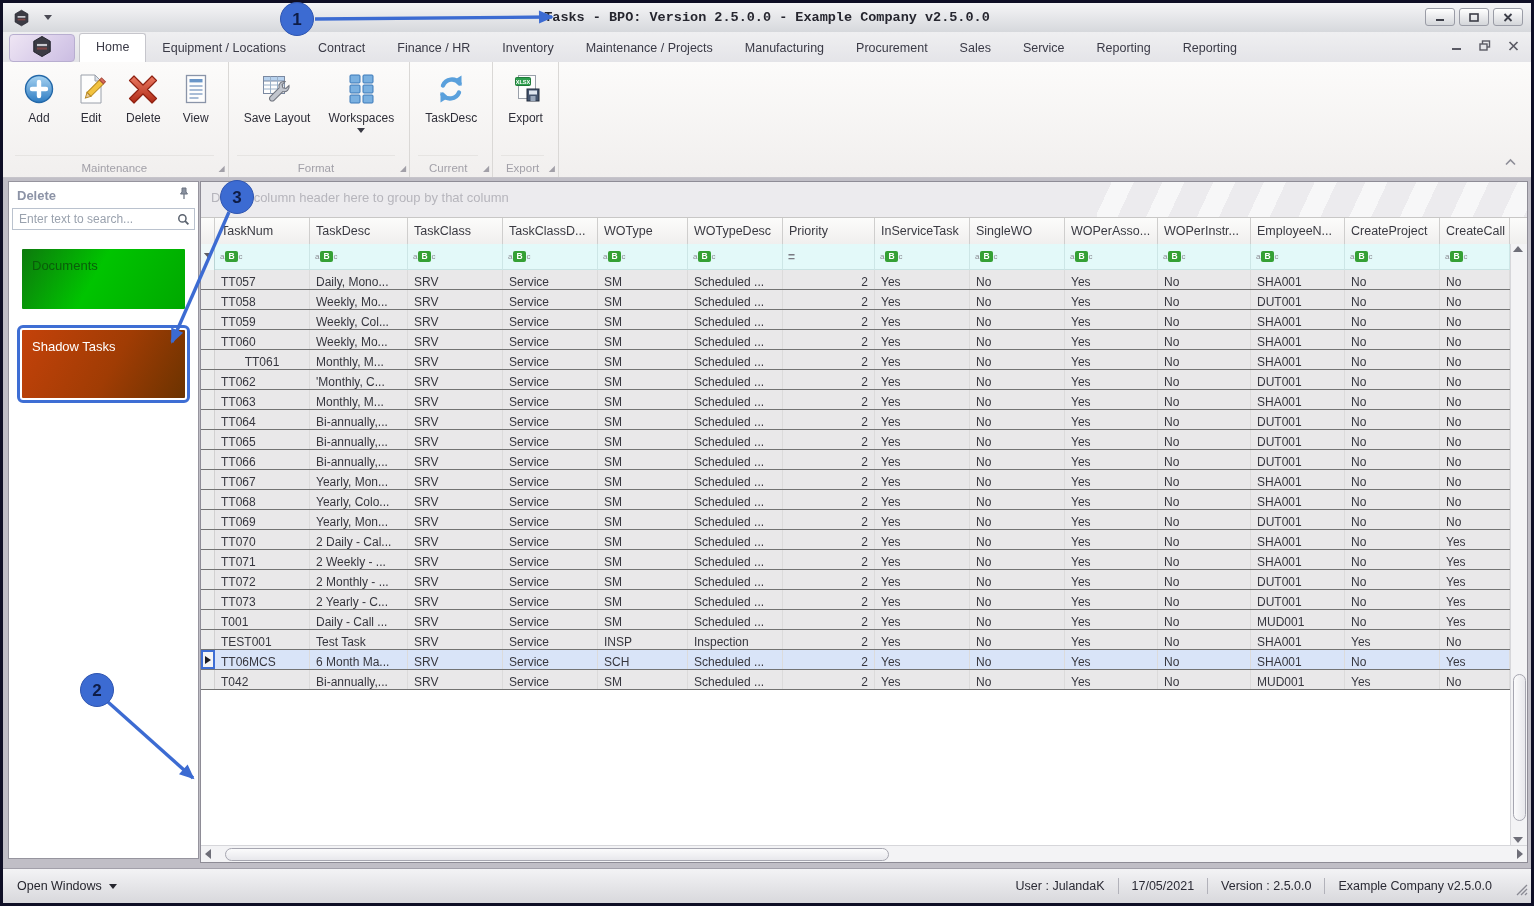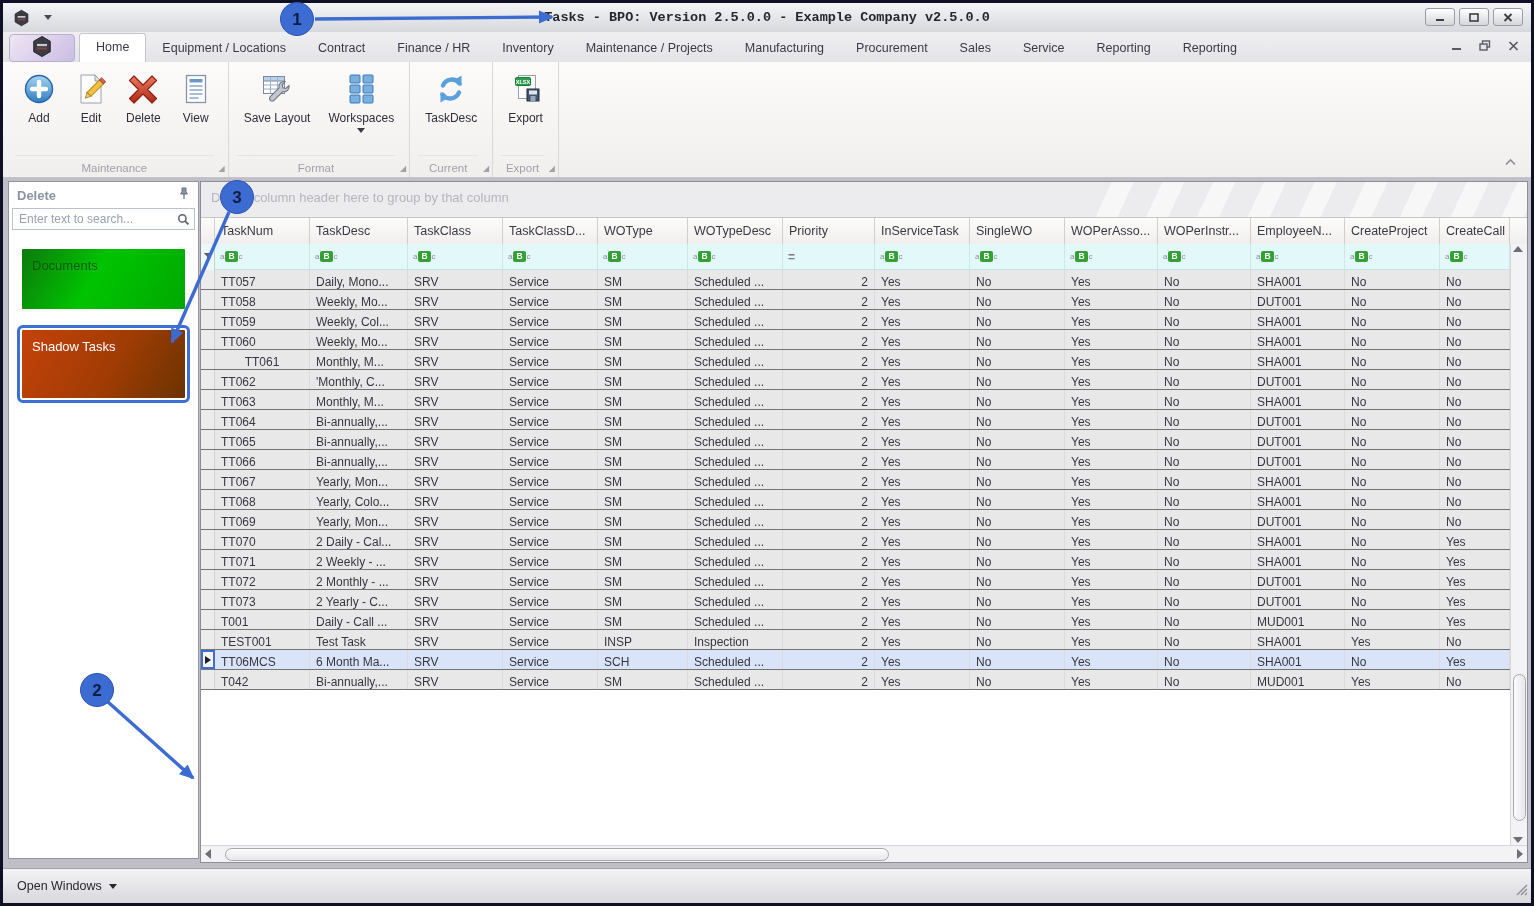--- a/index.html
+++ b/index.html
@@ -855,20 +855,29 @@
       <div class="hs-thumb"></div>
       <span class="hs-right tri-right"></span>
     </div>
   </div>
 
   <div class="statusbar">
     <div class="open-windows">
       <span>Open Windows</span>
       <span class="caret-down" style="border-top-color:#26262e;"></span>
     </div>
+    <div class="status-right" id="statusRight">
+        <span class="sitem">User : JulandaK</span>
+        <span class="sdiv"></span>
+        <span class="sitem">17/05/2021</span>
+        <span class="sdiv"></span>
+        <span class="sitem">Version : 2.5.0.0</span>
+        <span class="sdiv"></span>
+        <span class="sitem">Example Company v2.5.0.0</span>
+      </div>
     <span class="grip"><svg width="12" height="12" viewBox="0 0 12 12">
           <path d="M11 1L1 11M11 5L5 11M11 9l-2 2" stroke="#8a8a94" stroke-width="1.3"></path>
         </svg></span>
   </div>
 
 </div>
 
 <svg class="callout-layer" id="callouts" width="1534" height="906" viewBox="0 0 1534 906">
     <defs>
       <marker id="ah" markerUnits="userSpaceOnUse" markerWidth="17" markerHeight="15" refX="14" refY="7.5" orient="auto">

